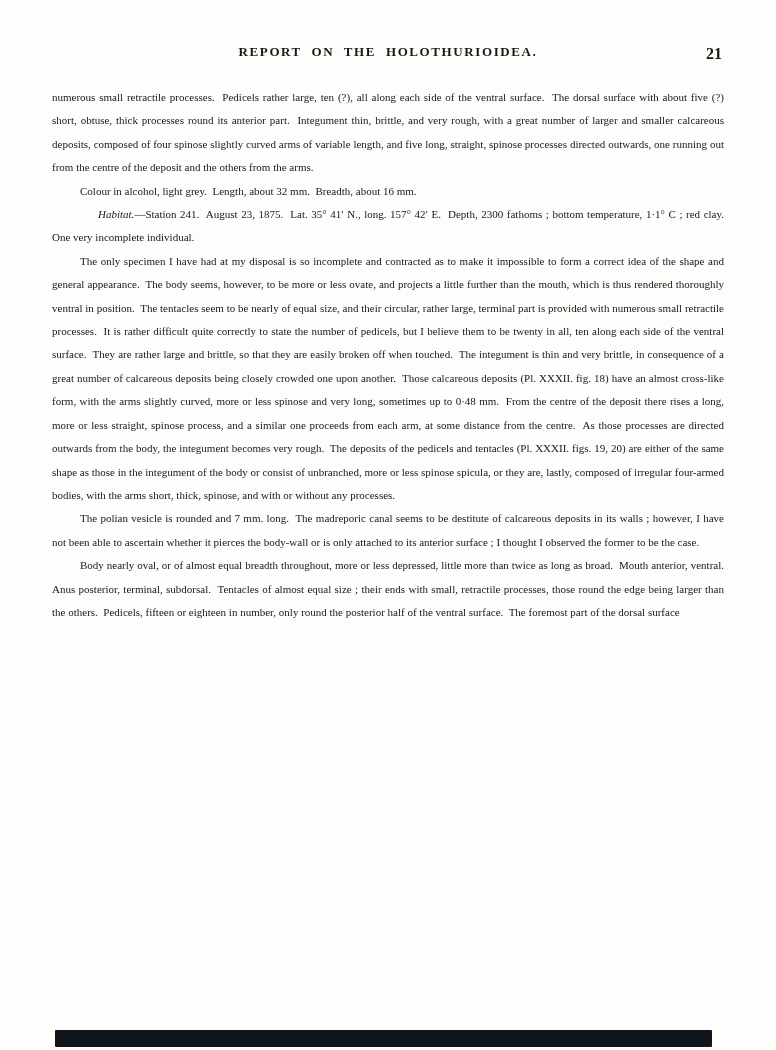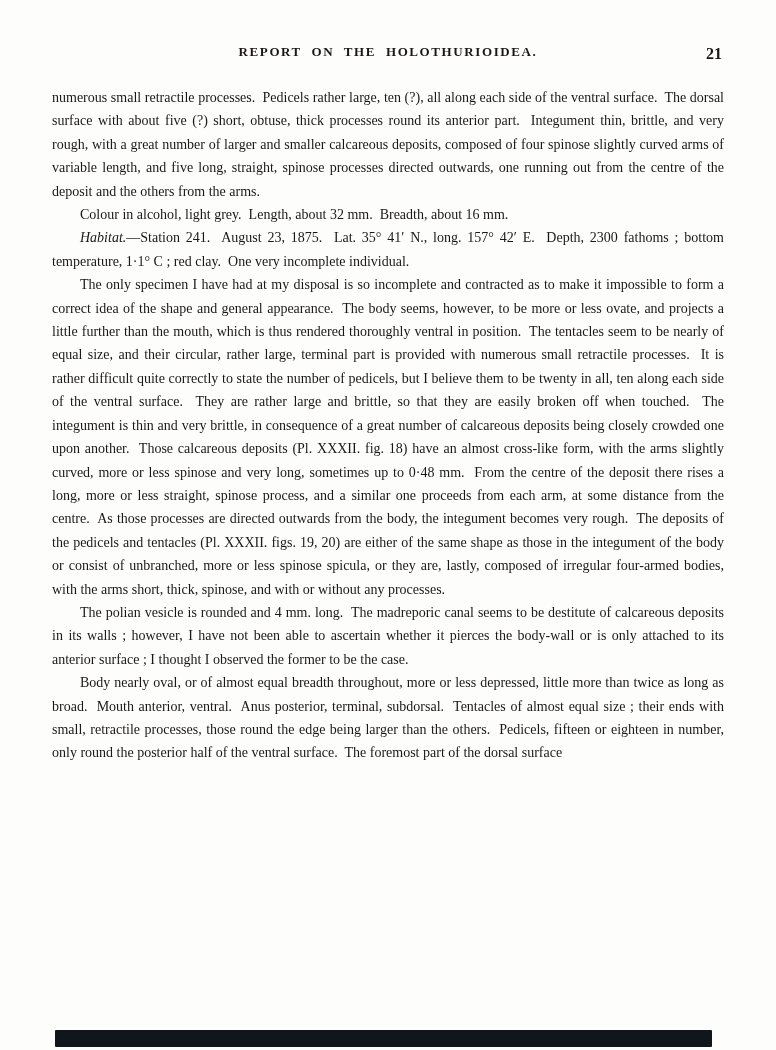--- a/index.html
+++ b/index.html
@@ -41,30 +41,31 @@
     right: 2px;
     top: 45px;
     font-size: 16px;
     font-weight: 700;
   }
   .body-text {
     margin-top: 20px;
   }
   .body-text p {
     margin: 0;
-    font-size: 14px;
+    font-size: 11px;
     line-height: 23.4px;
     text-align: justify;
     white-space: pre-wrap;
   }
   .body-text p.indent {
     text-indent: 28px;
   }
   .italic {
     font-style: italic;
+    margin-left: 18px;
   }
   .species-heading {
     margin-top: 23px !important;
     margin-bottom: 3px !important;
     text-indent: 28px;
   }
   .scan-bar {
     position: absolute;
     left: 55px;
     top: 1030px;
@@ -87,21 +88,21 @@
   <div class="body-text">
 
     <p>numerous small retractile processes.  Pedicels rather large, ten (?), all along each side of the ventral surface.  The dorsal surface with about five (?) short, obtuse, thick processes round its anterior part.  Integument thin, brittle, and very rough, with a great number of larger and smaller calcareous deposits, composed of four spinose slightly curved arms of variable length, and five long, straight, spinose processes directed outwards, one running out from the centre of the deposit and the others from the arms.</p>
 
     <p class="indent">Colour in alcohol, light grey.  Length, about 32 mm.  Breadth, about 16 mm.</p>
 
     <p class="indent"><span class="italic">Habitat.</span><span>—Station 241.  August 23, 1875.  Lat. 35° 41′ N., long. 157° 42′ E.  Depth, 2300 fathoms ; bottom temperature, 1·1° C ; red clay.  One very incomplete individual.</span></p>
 
     <p class="indent">The only specimen I have had at my disposal is so incomplete and contracted as to make it impossible to form a correct idea of the shape and general appearance.  The body seems, however, to be more or less ovate, and projects a little further than the mouth, which is thus rendered thoroughly ventral in position.  The tentacles seem to be nearly of equal size, and their circular, rather large, terminal part is provided with numerous small retractile processes.  It is rather difficult quite correctly to state the number of pedicels, but I believe them to be twenty in all, ten along each side of the ventral surface.  They are rather large and brittle, so that they are easily broken off when touched.  The integument is thin and very brittle, in consequence of a great number of calcareous deposits being closely crowded one upon another.  Those calcareous deposits (Pl. XXXII. fig. 18) have an almost cross-like form, with the arms slightly curved, more or less spinose and very long, sometimes up to 0·48 mm.  From the centre of the deposit there rises a long, more or less straight, spinose process, and a similar one proceeds from each arm, at some distance from the centre.  As those processes are directed outwards from the body, the integument becomes very rough.  The deposits of the pedicels and tentacles (Pl. XXXII. figs. 19, 20) are either of the same shape as those in the integument of the body or consist of unbranched, more or less spinose spicula, or they are, lastly, composed of irregular four-armed bodies, with the arms short, thick, spinose, and with or without any processes.</p>
 
-    <p class="indent">The polian vesicle is rounded and 4 mm. long.  The madreporic canal seems to be destitute of calcareous deposits in its walls ; however, I have not been able to ascertain whether it pierces the body-wall or is only attached to its anterior surface ; I thought I observed the former to be the case.</p>
+    <p class="indent">The polian vesicle is rounded and 7 mm. long.  The madreporic canal seems to be destitute of calcareous deposits in its walls ; however, I have not been able to ascertain whether it pierces the body-wall or is only attached to its anterior surface ; I thought I observed the former to be the case.</p>
 
 
     <p class="indent">Body nearly oval, or of almost equal breadth throughout, more or less depressed, little more than twice as long as broad.  Mouth anterior, ventral.  Anus posterior, terminal, subdorsal.  Tentacles of almost equal size ; their ends with small, retractile processes, those round the edge being larger than the others.  Pedicels, fifteen or eighteen in number, only round the posterior half of the ventral surface.  The foremost part of the dorsal surface</p>
 
   </div>
 </div>
 
 <div class="scan-bar"></div>
 
 </body></html>

